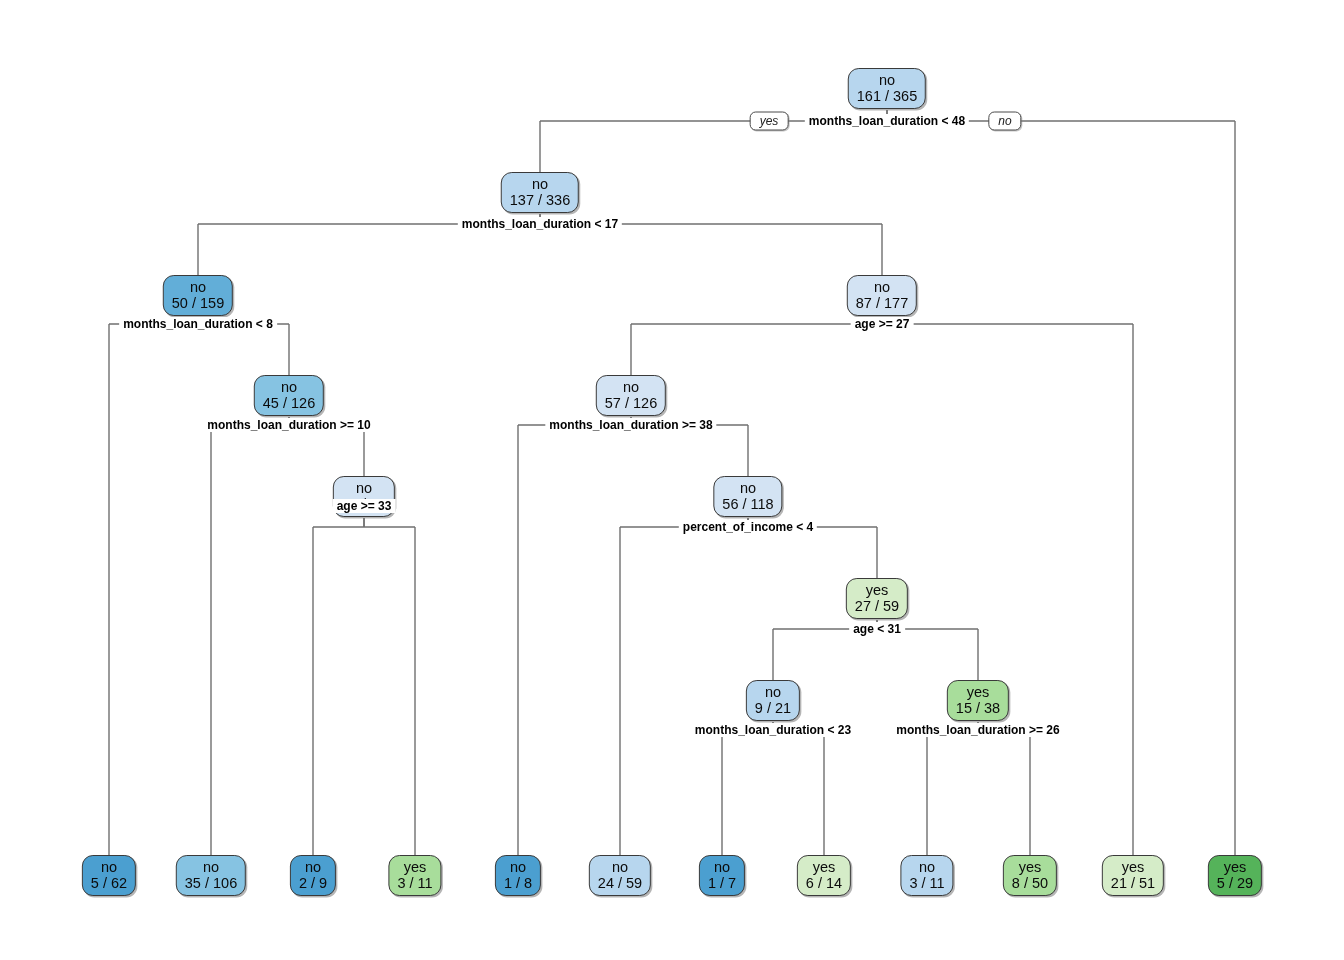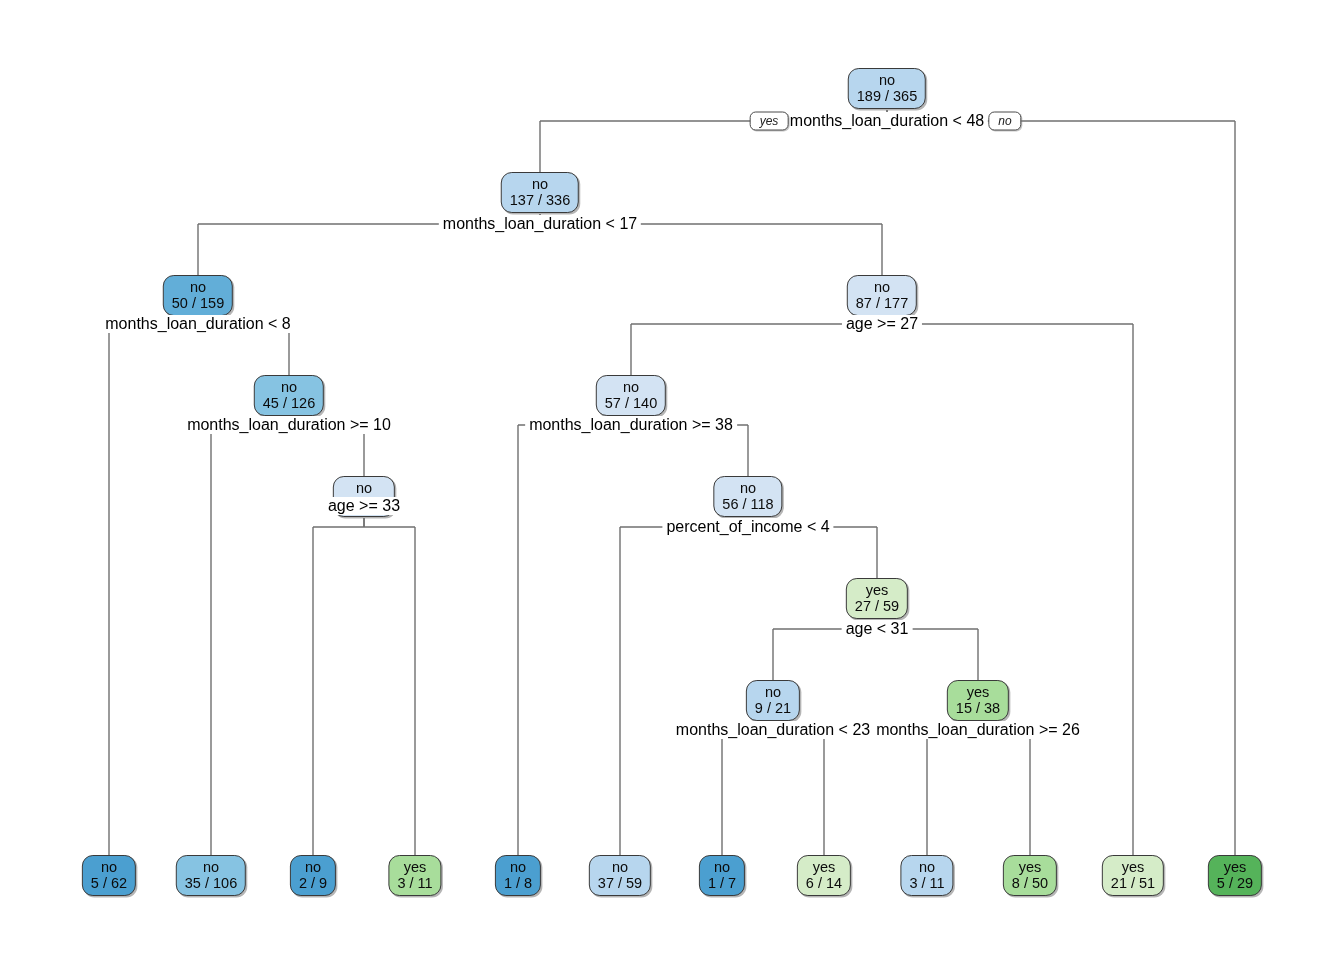--- a/index.html
+++ b/index.html
@@ -10,21 +10,21 @@
   .node{position:absolute;transform:translate(-50%,0);
         border:1.4px solid #3a3a3a;border-radius:11px;
         box-sizing:border-box;padding:3px 8px 4px 8px;
         text-align:center;line-height:1.12;color:#0b0b0b;
         font-size:14.5px;white-space:nowrap;
         box-shadow:1.5px 1.5px 0 rgba(120,120,120,.55);}
   .node .cls{display:block;}
   .node .frac{display:block;}
 
   .splitlabel{position:absolute;transform:translate(-50%,-50%);
-        font-size:16px;font-weight:normal;color:#000;
+        font-size:12px;font-weight:bold;color:#000;
         background:#ffffff;padding:0 4px;white-space:nowrap;}
 
   .edgebox{position:absolute;transform:translate(-50%,-50%);
         border:1.1px solid #4a4a4a;border-radius:6px;background:#fff;
         font-size:12px;font-style:italic;color:#222;
         padding:1px 9px 2px 9px;white-space:nowrap;
         box-shadow:1px 1px 0 rgba(140,140,140,.5);}
 </style>
 </head>
 <body>
@@ -94,41 +94,41 @@
       <line x1="978" y1="722" x2="978" y2="730" stroke="#6f6f6f" stroke-width="1.4"></line>
       <line x1="978" y1="730" x2="927" y2="730" stroke="#6f6f6f" stroke-width="1.4"></line>
       <line x1="927" y1="730" x2="927" y2="855" stroke="#6f6f6f" stroke-width="1.4"></line>
       <line x1="978" y1="722" x2="978" y2="730" stroke="#6f6f6f" stroke-width="1.4"></line>
       <line x1="978" y1="730" x2="1030" y2="730" stroke="#6f6f6f" stroke-width="1.4"></line>
       <line x1="1030" y1="730" x2="1030" y2="855" stroke="#6f6f6f" stroke-width="1.4"></line>
     </svg>
   <div id="nodelayer">
       <div class="node" style="left: 887px; top: 68px; background: rgb(183, 214, 238);">
         <span class="cls">no</span>
-        <span class="frac">189 / 365</span>
+        <span class="frac">161 / 365</span>
       </div>
       <div class="node" style="left: 540px; top: 172px; background: rgb(183, 214, 238);">
         <span class="cls">no</span>
         <span class="frac">137 / 336</span>
       </div>
       <div class="node" style="left: 198px; top: 275px; background: rgb(98, 174, 216);">
         <span class="cls">no</span>
         <span class="frac">50 / 159</span>
       </div>
       <div class="node" style="left: 882px; top: 275px; background: rgb(211, 227, 243);">
         <span class="cls">no</span>
         <span class="frac">87 / 177</span>
       </div>
       <div class="node" style="left: 289px; top: 375px; background: rgb(134, 195, 226);">
         <span class="cls">no</span>
         <span class="frac">45 / 126</span>
       </div>
       <div class="node" style="left: 631px; top: 375px; background: rgb(211, 227, 243);">
         <span class="cls">no</span>
-        <span class="frac">57 / 140</span>
+        <span class="frac">57 / 126</span>
       </div>
       <div class="node" style="left: 364px; top: 476px; background: rgb(211, 227, 243);">
         <span class="cls">no</span>
         <span class="frac">10 / 20</span>
       </div>
       <div class="node" style="left: 748px; top: 476px; background: rgb(211, 227, 243);">
         <span class="cls">no</span>
         <span class="frac">56 / 118</span>
       </div>
       <div class="node" style="left: 877px; top: 578px; background: rgb(213, 236, 200);">
@@ -158,21 +158,21 @@
       <div class="node" style="left: 415px; top: 855px; background: rgb(168, 221, 155);">
         <span class="cls">yes</span>
         <span class="frac">3 / 11</span>
       </div>
       <div class="node" style="left: 518px; top: 855px; background: rgb(75, 159, 208);">
         <span class="cls">no</span>
         <span class="frac">1 / 8</span>
       </div>
       <div class="node" style="left: 620px; top: 855px; background: rgb(183, 214, 238);">
         <span class="cls">no</span>
-        <span class="frac">37 / 59</span>
+        <span class="frac">24 / 59</span>
       </div>
       <div class="node" style="left: 722px; top: 855px; background: rgb(75, 159, 208);">
         <span class="cls">no</span>
         <span class="frac">1 / 7</span>
       </div>
       <div class="node" style="left: 824px; top: 855px; background: rgb(213, 236, 200);">
         <span class="cls">yes</span>
         <span class="frac">6 / 14</span>
       </div>
       <div class="node" style="left: 927px; top: 855px; background: rgb(183, 214, 238);">

